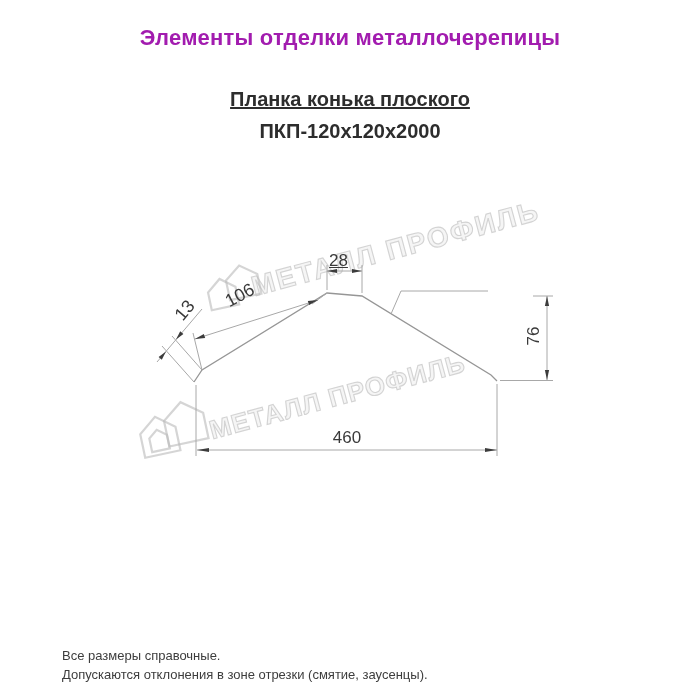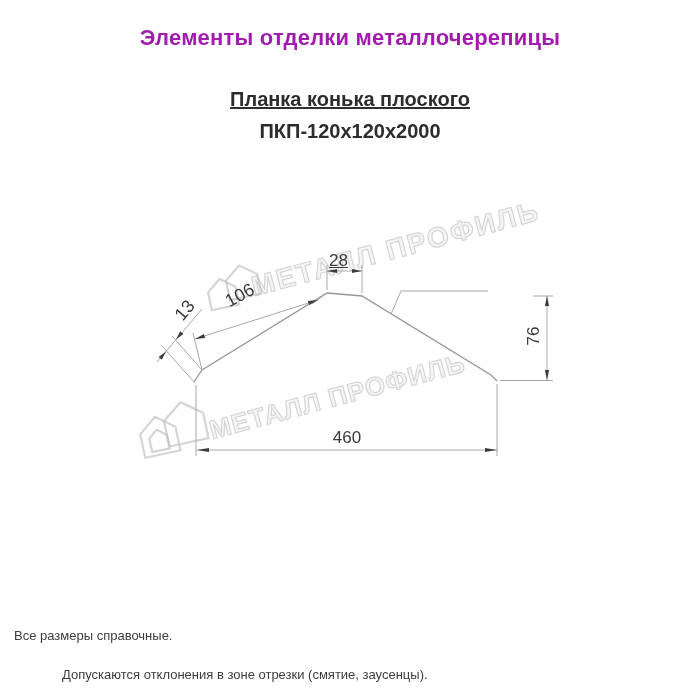--- a/index.html
+++ b/index.html
@@ -13,21 +13,21 @@
   .subtitle{left:0;top:88px;width:700px;font-size:20px;font-weight:bold;color:#2d2d2d;text-decoration:underline;}
   .model{left:0;top:120px;width:700px;font-size:20px;font-weight:bold;color:#2d2d2d;}
   .dim{font-size:17px;color:#3a3a3a;white-space:nowrap;}
   .dim-28{left:329px;top:251px;width:32px;text-align:left;text-decoration:underline;}
   .dim-106{left:213px;top:285px;width:54px;text-align:center;font-size:18px;transform:rotate(-28deg);}
   .dim-13{left:166px;top:300px;width:38px;text-align:center;font-size:18px;transform:rotate(-50deg);}
   .dim-76{left:516px;top:326px;width:36px;height:20px;text-align:center;transform:rotate(-90deg);}
   .dim-248{left:322px;top:428px;width:50px;text-align:center;}
   .face-side{left:427px;top:255px;width:72px;font-size:16px;line-height:20px;color:#3a3a3a;}
   .note{left:14px;font-size:13px;color:#3d3d3d;}
-  .note1{top:628px;}
+  .note1{top:648px;margin-left:48px;}
   .note2{top:667px;margin-left:48px;}
   .wm-text{
     font-weight:bold;font-size:28px;letter-spacing:2px;white-space:nowrap;
     color:rgba(190,190,190,0.16);
     -webkit-text-stroke:1.1px rgba(188,188,188,0.62);
     transform-origin:left top;
   }
   .wm-upper{left:248px;top:272px;transform:rotate(-15deg);}
   .wm-lower{left:206px;top:416px;font-size:26px;letter-spacing:1px;transform:rotate(-15deg);}
   svg{position:absolute;left:0;top:0;}

